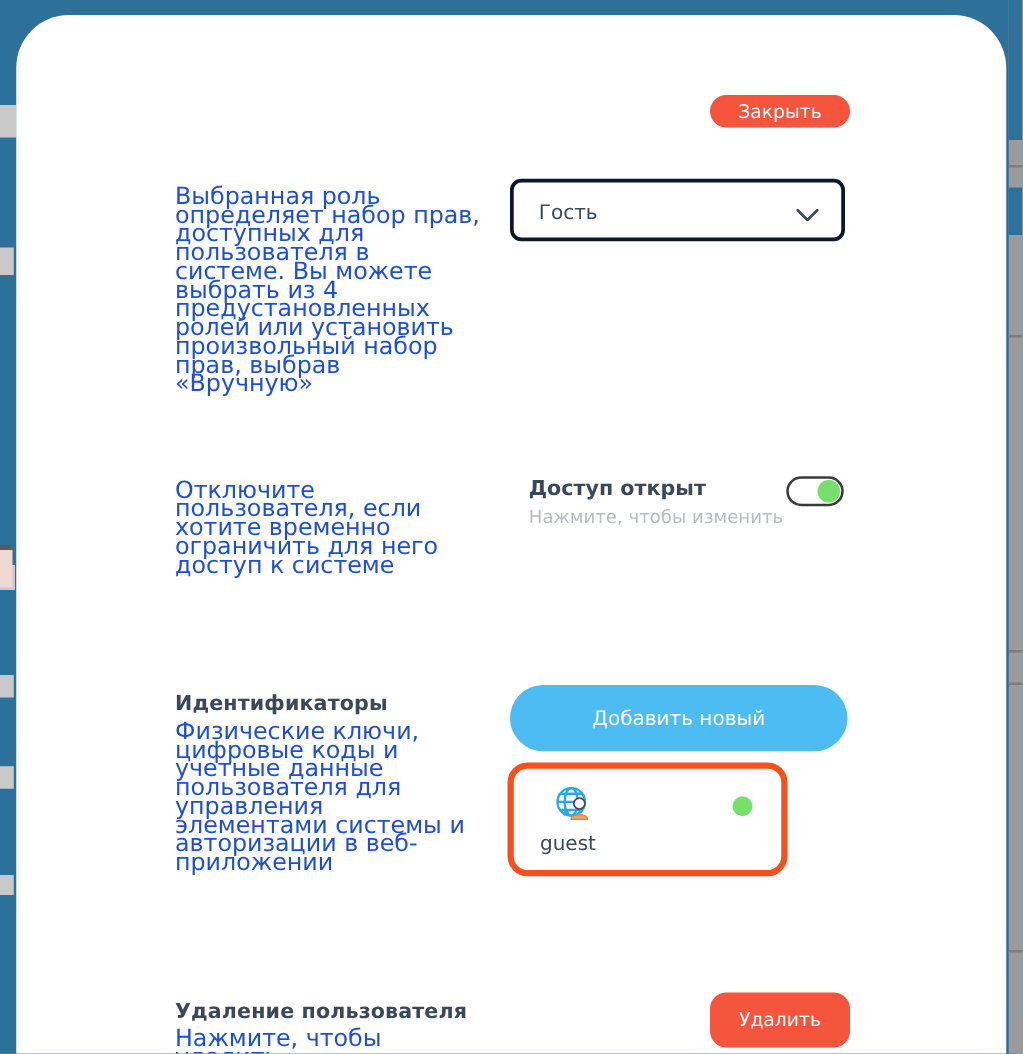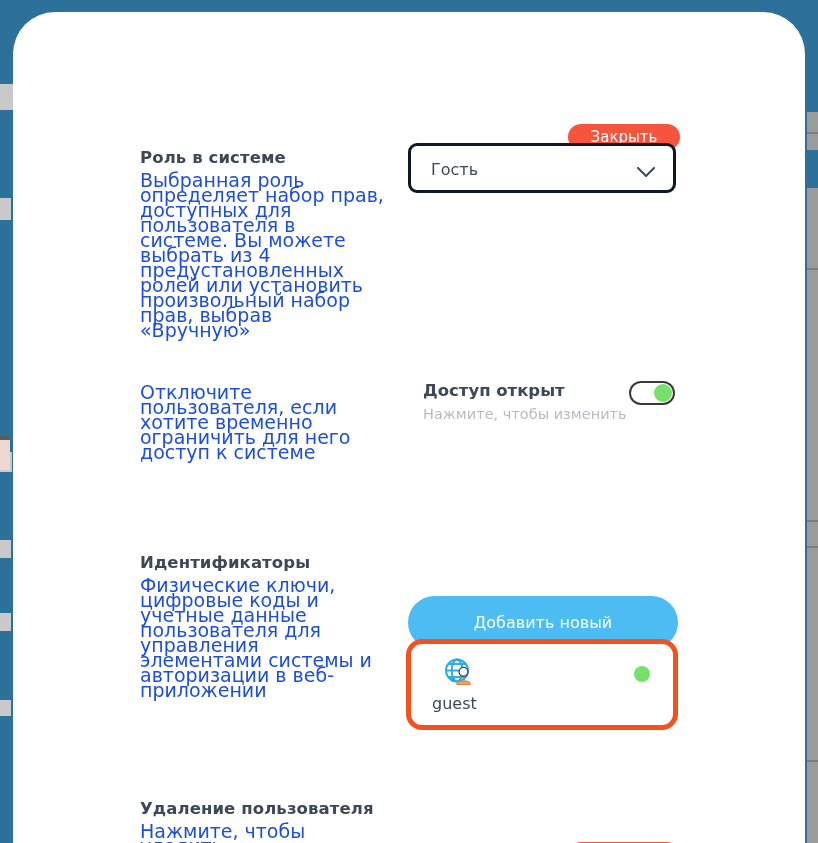--- a/index.html
+++ b/index.html
@@ -88,21 +88,20 @@
   
   .btn {
     border: none;
     cursor: pointer;
     font-family: inherit;
     display: flex;
     align-items: center;
     justify-content: center;
     text-align: left;
     padding: 0;
-    margin-top: 48px;
   }
   #close-button {
     position: absolute;
     left: 555px;
     top: 64px;
     width: 112px;
     height: 26px;
     background: #f4553c;
     color: #ffffff;
     font-size: 15px;
@@ -196,22 +195,22 @@
     width: 18px;
     height: 18px;
     border-radius: 50%;
     background: #76e06a;
   }
 
   
   #identifier-card {
     position: absolute;
     left: 393px;
-    top: 627px;
-    width: 272px;
+    top: 598px;
+    width: 224px;
     height: 91px;
     border: 5px solid #f4511e;
     border-radius: 16px;
     background: #ffffff;
     box-sizing: border-box;
     cursor: pointer;
   }
   #identifier-icon {
     position: absolute;
     left: 31px;
@@ -258,21 +257,20 @@
   <div id="right-scroll-notch" style="top:520px;"></div>
   <div id="right-scroll-notch" style="top:546px;"></div>
   <div id="right-scroll-notch" style="top:760px;"></div>
 </div>
 
 <div id="panel">
 
   <button class="btn" id="close-button">Закрыть</button>
 
   <div class="col-left" style="top:134px;">
-    <div class="sec-title">Роль в системе</div>
     <div class="sec-desc">Выбранная роль определяет набор прав, доступных для пользователя в системе. Вы можете выбрать из 4 предустановленных ролей или установить произвольный набор прав, выбрав «Вручную»</div>
   </div>
 
   <div id="role-select">
     <span id="role-select-value">Гость</span>
     <span id="role-select-chevron">
       <svg width="18" height="11" viewBox="0 0 18 11">
         <path d="M1 1 L9 9 L17 1" fill="none" stroke="#3c4858" stroke-width="2" stroke-linecap="round" stroke-linejoin="round"></path>
       </svg>
     </span>

